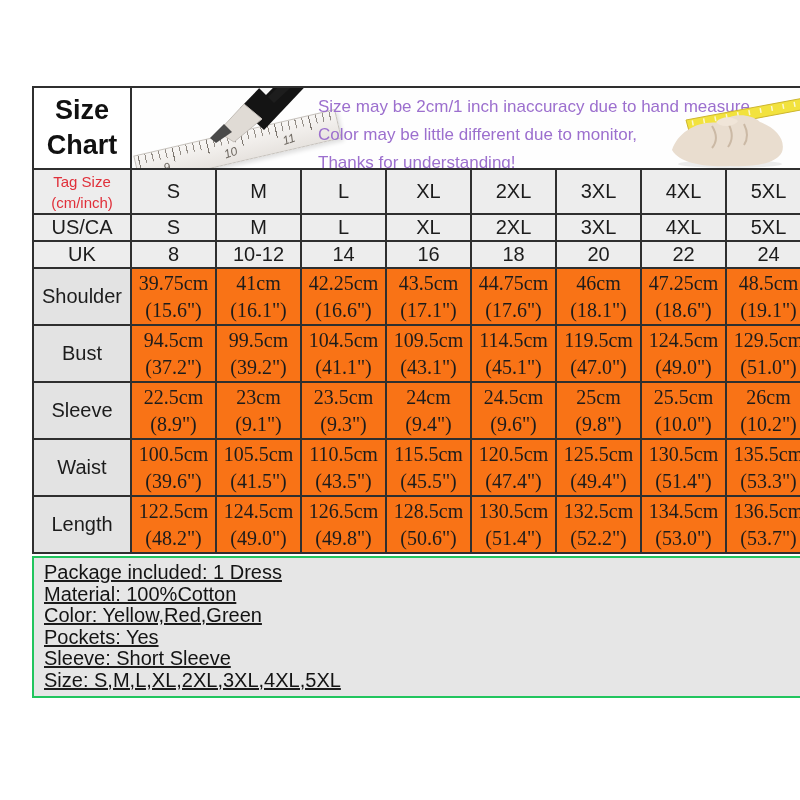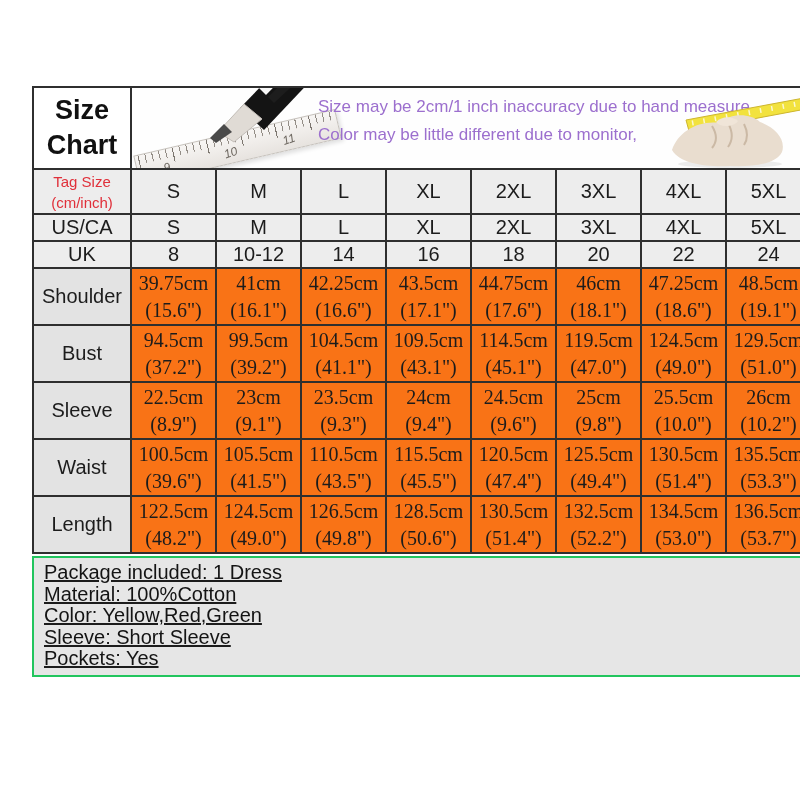--- a/index.html
+++ b/index.html
@@ -96,20 +96,21 @@
           <polygon points="57,16 98,-26 105,-19 64,23" fill="#f7f7f7"></polygon>
           <polygon points="66,25 108,-16 115,-9 72,31" fill="#1d1d1d"></polygon>
           <polygon points="16,60 42,32 60,47 32,70" fill="#e0dbd5" stroke="#c2bdb7" stroke-width="1"></polygon>
           <polygon points="8,66 22,52 30,60 14,71" fill="#4a4a4a"></polygon>
         </svg>
       </div>
 
       <div class="notes">
           <div class="note-line">Size may be 2cm/1 inch inaccuracy due to hand measure,</div>
           <div class="note-line">Color may be little different due to monitor,</div>
+          <div class="note-line">Thanks for understanding!</div>
         </div>
 
       <svg class="hand-art" viewBox="0 0 150 76" preserveAspectRatio="none">
         <polygon points="28,28 146,6 148,17 31,39" fill="#f2e23e" stroke="#cdb52e" stroke-width="1"></polygon>
         <line x1="34" y1="31" x2="144" y2="11" stroke="#fbf7d0" stroke-width="5" stroke-dasharray="1.5 10"></line>
         <ellipse cx="72" cy="72" rx="52" ry="4" fill="rgba(0,0,0,0.07)"></ellipse>
         <path d="M 14,58 C 20,40 40,28 62,31 C 72,21 92,21 102,30 C 118,36 128,48 124,60 C 118,72 96,75 72,74 C 48,75 22,72 14,58 Z" fill="#e9ddcf"></path>
         <path d="M 54,34 C 59,42 59,50 54,56 M 70,31 C 75,40 75,48 70,55 M 86,32 C 90,40 90,47 86,53" stroke="#cbb9a5" stroke-width="2" fill="none"></path>
         <path d="M 58,30 C 64,24 74,24 80,29 C 76,35 62,36 58,30 Z" fill="#f0e5d8"></path>
       </svg>
@@ -259,17 +260,18 @@
           <td>136.5cm
 (53.7")</td>
         </tr>
       </tbody>
   </table>
 
   <div class="info-box">
       <div class="info-line">Package included: 1 Dress</div>
       <div class="info-line">Material: 100%Cotton</div>
       <div class="info-line">Color: Yellow,Red,Green</div>
+      <div class="info-line">Pockets: Yes</div>
       <div class="info-line">Sleeve: Short Sleeve</div>
-      <div class="info-line">Pockets: Yes</div>
+      <div class="info-line">Size: S,M,L,XL,2XL,3XL,4XL,5XL</div>
     </div>
 
 </div>
 
 </body></html>

